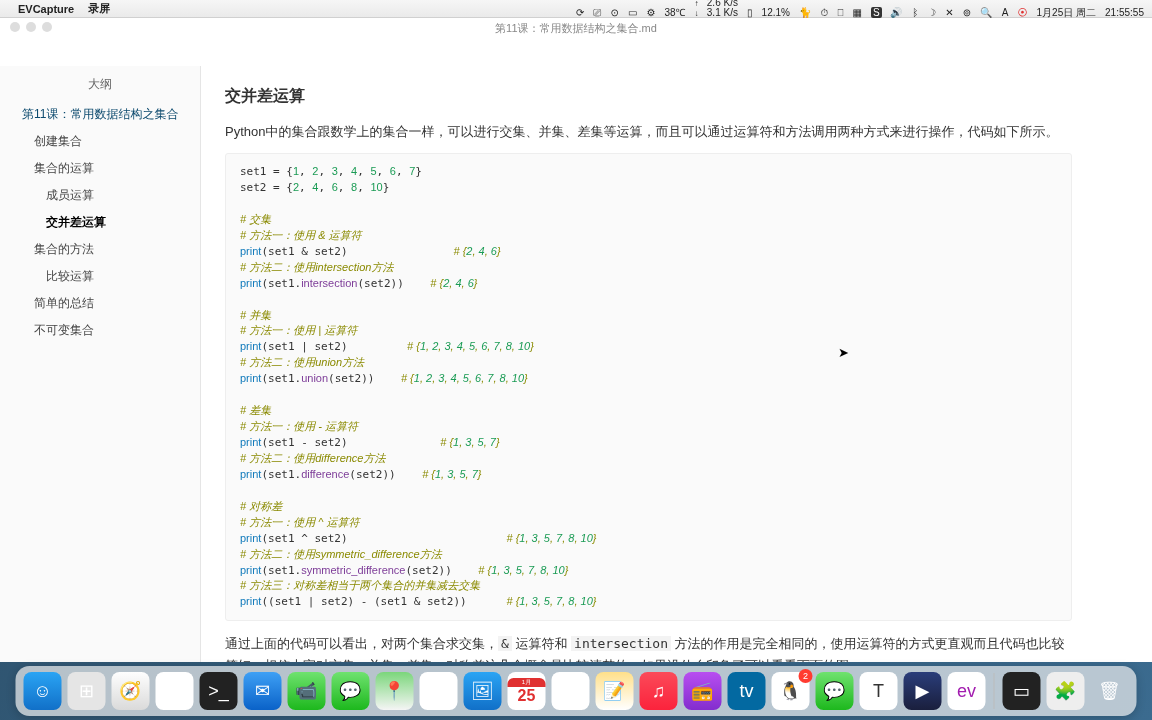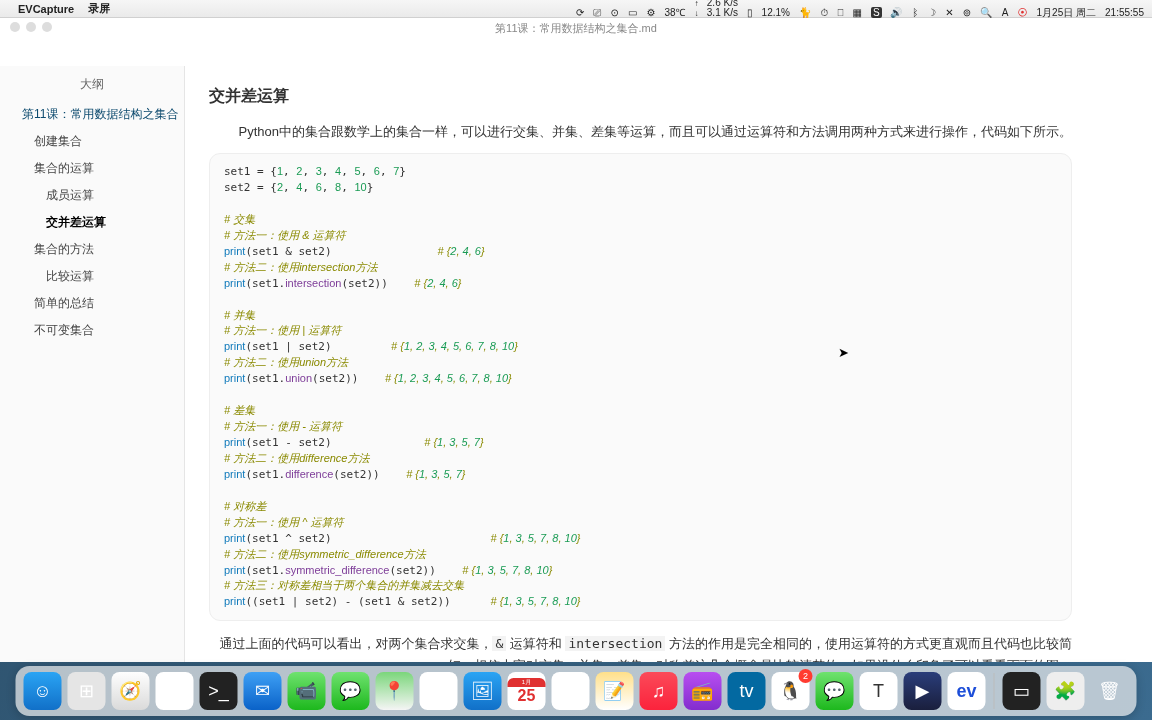--- a/index.html
+++ b/index.html
@@ -13,33 +13,33 @@
 .menubar .spacer { flex:1; }
 .menubar .right span { margin-left:6px; font-size:10px; display:inline-block; }
 
 
 .window { position:absolute; top:18px; left:0; right:0; bottom:58px; background:#fff; display:flex; flex-direction:column;gap:28px; }
 .titlebar { height:20px; display:flex; align-items:center; justify-content:center; font-size:11px; color:#888; position:relative; }
 .traffic { position:absolute; left:10px; top:4px; display:flex; gap:6px; }
 .traffic span { width:10px; height:10px; border-radius:50%; background:#ddd; display:inline-block; }
 
 .content { flex:1; display:flex; overflow:hidden; }
-.sidebar { width:185px; background:#fafafa; border-right:1px solid #e5e5e5; padding:10px 0; font-size:12px; color:#444; }
+.sidebar { width:201px; background:#fafafa; border-right:1px solid #e5e5e5; padding:10px 0; font-size:12px; color:#444; }
 .sidebar .title { text-align:center; color:#666; font-size:12px; margin-bottom:8px; }
 .sidebar .item { padding:5px 0 5px 22px; cursor:pointer; }
 .sidebar .item.top { padding-left:22px; color:#0c4a6e; }
 .sidebar .sub { padding-left:34px; }
 .sidebar .sub3 { padding-left:46px; }
 .sidebar .bold { font-weight:700; color:#000; }
 
 .main { flex:1; padding:14px 80px 0 24px; overflow:hidden; color:#333; }
 .main h2 { font-size:16px; font-weight:700; margin:6px 0 14px; }
-.main p { font-size:13px; line-height:1.7; margin-bottom:10px;text-align:right; }
+.main p { font-size:13px; line-height:1.7; margin-bottom:10px; }
 
-.codeblock { background:#fafafa; border:1px solid #eee; border-radius:11px; padding:10px 14px; font-family:Menlo,Consolas,monospace; font-size:11px; line-height:1.45; white-space:pre; color:#333; overflow:auto; margin-bottom:12px; }
+.codeblock { background:#fafafa; border:1px solid #eee; border-radius:3px; padding:10px 14px; font-family:Menlo,Consolas,monospace; font-size:11px; line-height:1.45; white-space:pre; color:#333; overflow:auto; margin-bottom:12px; }
 .codeblock .kw { color:#117abb; }
 .codeblock .num { color:#1a9b54; }
 .codeblock .cm { color:#8a8a00; font-style:italic; }
 .codeblock .fn { color:#7d3c98; }
 
 .vennbox { border:1px solid #333; margin:8px auto 0; width:476px; height:48px; display:flex; overflow:hidden; }
 .vennbox .half { flex:1; text-align:center; font-size:13px; padding-top:4px; position:relative; border-right:1px solid #333; }
 .vennbox .half:last-child { border-right:none; }
 
 .cursor { position:absolute; top:345px; left:838px; font-size:13px; color:#000; pointer-events:none; }
@@ -181,18 +181,18 @@
     </div>
     <div class="dicon" style="background: rgb(255, 255, 255);">☰</div>
     <div class="dicon" style="background: linear-gradient(rgb(255, 224, 138), rgb(255, 255, 255));">📝</div>
     <div class="dicon" style="background: linear-gradient(rgb(251, 74, 89), rgb(251, 35, 60));">♫</div>
     <div class="dicon" style="background: linear-gradient(rgb(184, 78, 240), rgb(131, 45, 206));">📻</div>
     <div class="dicon" style="background: #0369a1;">tv</div>
     <div class="dicon" style="background: rgb(255, 255, 255);">🐧<span class="badge">2</span></div>
     <div class="dicon" style="background: linear-gradient(rgb(111, 226, 111), rgb(29, 184, 29));">💬</div>
     <div class="dicon" style="background: rgb(255, 255, 255); color: rgb(51, 51, 51);">T</div>
     <div class="dicon" style="background: linear-gradient(rgb(42, 61, 122), rgb(26, 31, 61));">▶</div>
-    <div class="dicon" style="background: rgb(255, 255, 255); color: #1d4ed8; font-weight: bold;">ev</div>
+    <div class="dicon" style="background: rgb(255, 255, 255); color: #a21caf;">ev</div>
     <div class="divider"></div>
     <div class="dicon" style="background: rgb(34, 34, 34);">▭</div>
     <div class="dicon" style="background: rgb(238, 238, 238);">🧩</div>
     <div class="dicon" style="background: transparent;">🗑</div>
   </div>
 
 </body></html>

